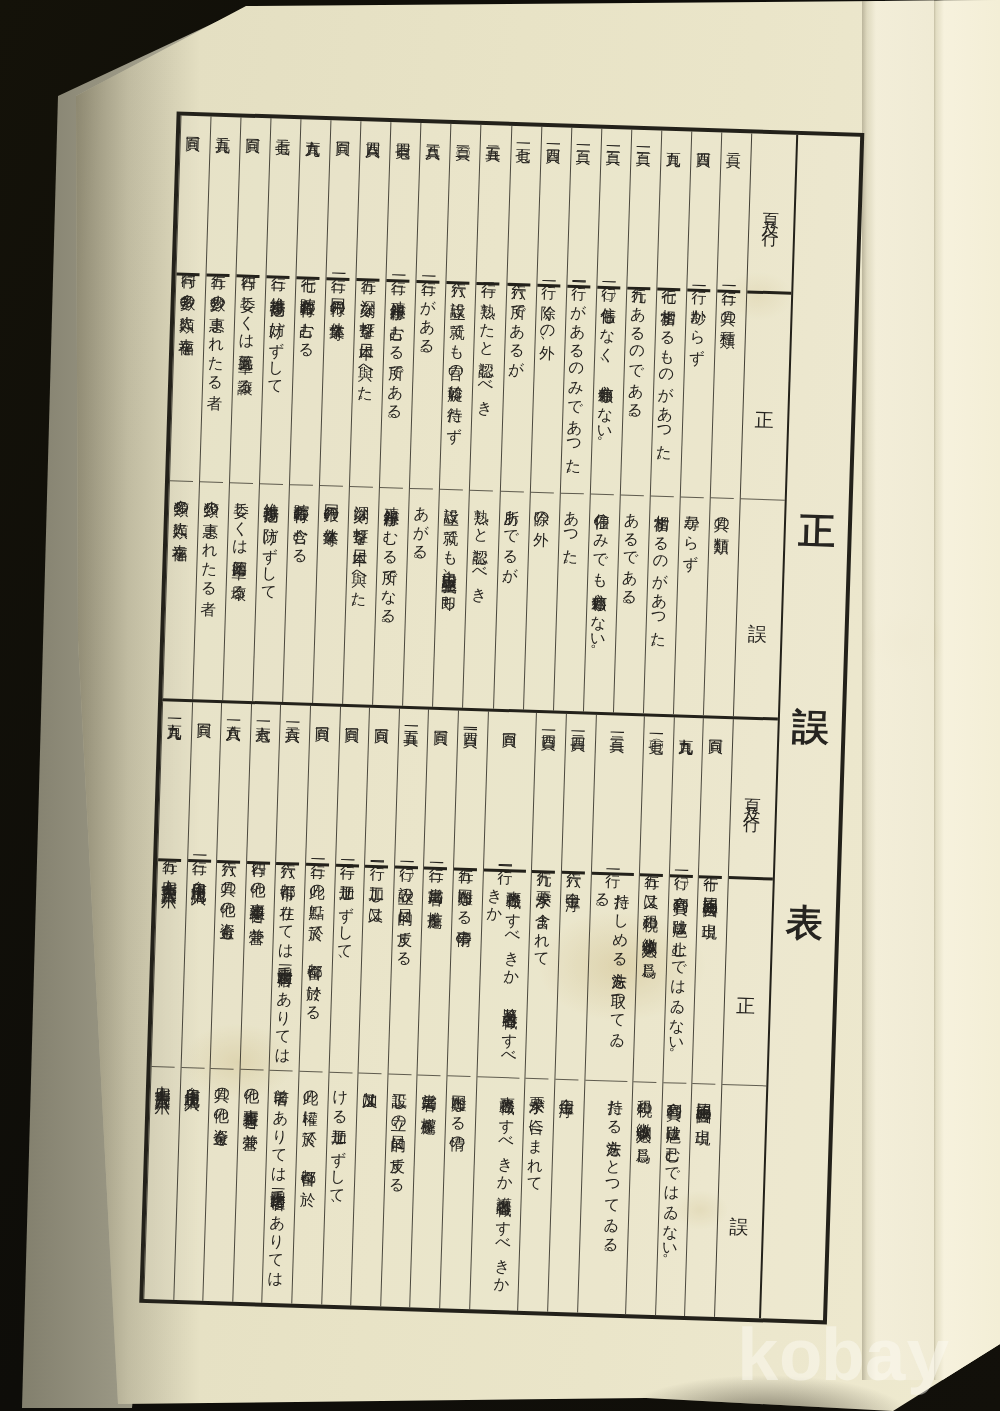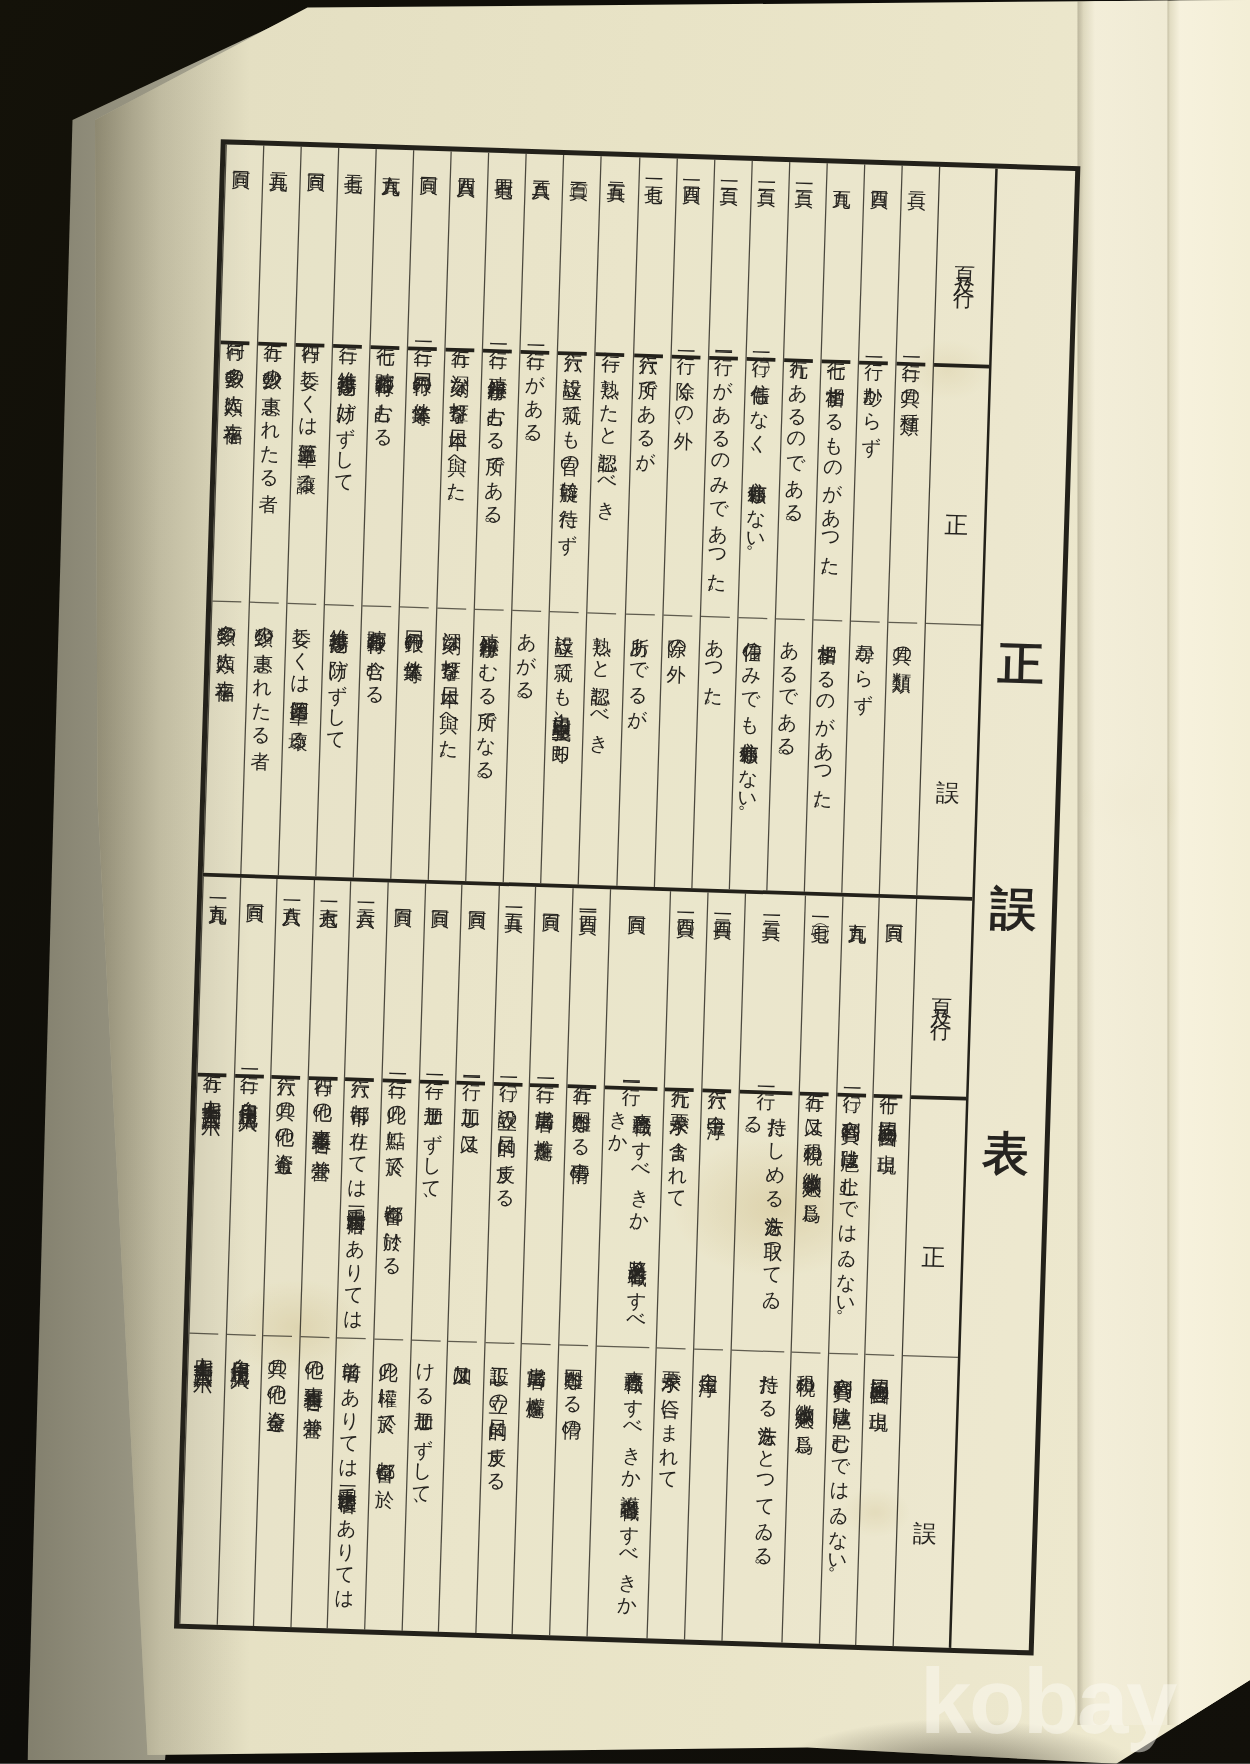--- a/index.html
+++ b/index.html
@@ -77,21 +77,21 @@
   }
   .cell.ct{height:206px;border-bottom:1px solid rgba(35,33,26,.7);}
   .cell.er{flex:1;}
   .cell.ct,.cell.er{
     writing-mode:vertical-rl;font-size:15.5px;line-height:19px;letter-spacing:1.5px;
     padding:6px 2px;color:var(--ink,#262420);
   }
   
   .watermark{
     position:absolute;left:736px;top:1318px;z-index:30;
-    font-family:Liberation Sans, sans-serif;
+    font-family:Liberation Mono, monospace;
     font-weight:bold;font-size:74px;letter-spacing:-2px;
     color:rgba(252,250,242,.5);
   }
 </style>
 </head>
 <body>
 
 <div class="page-back"></div>
 
 <div class="page">

